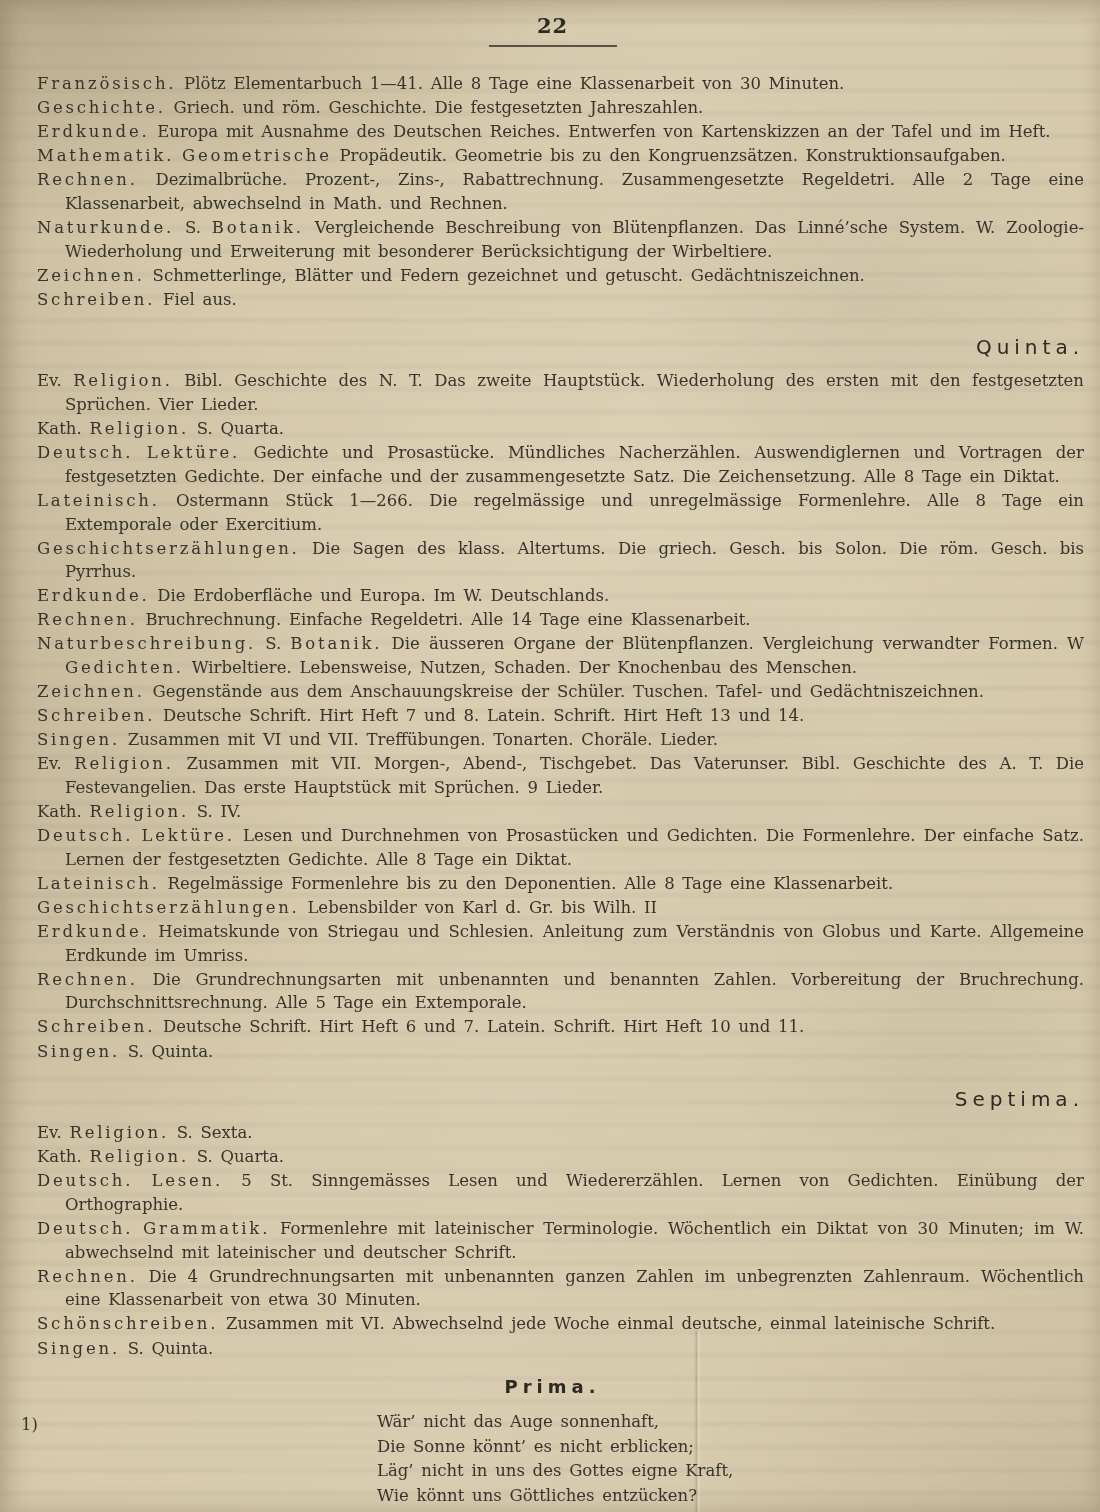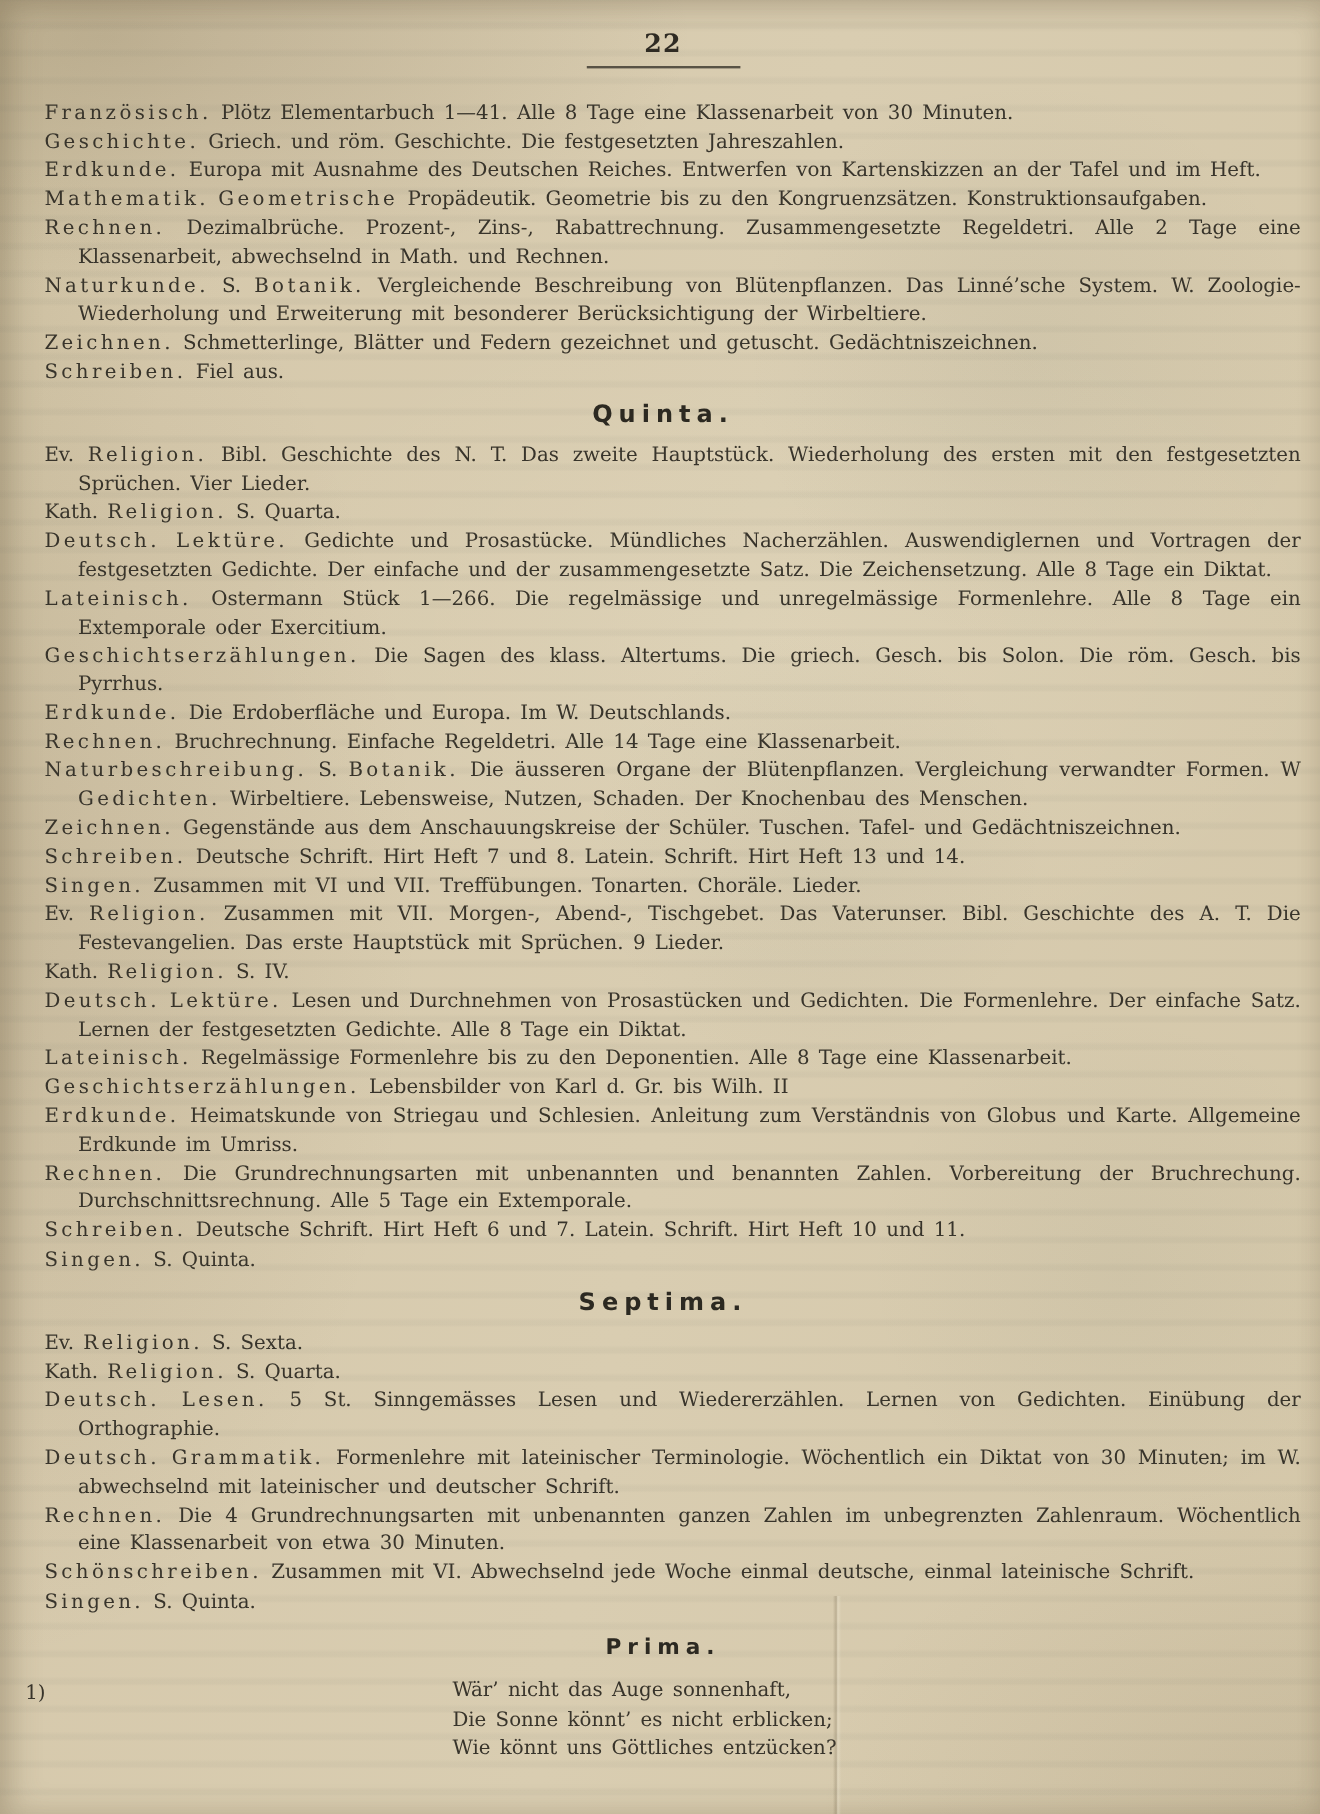--- a/index.html
+++ b/index.html
@@ -30,36 +30,36 @@
         rgba(95,102,92,.05) 17px, rgba(95,102,92,.05) 20px,
         rgba(95,102,92,0) 23px);
   }
   .crease{
     position:absolute;left:694px;top:1330px;width:7px;height:182px;pointer-events:none;
     background:linear-gradient(90deg, transparent, rgba(85,70,45,.22) 40%, rgba(255,252,240,.25) 60%, transparent);
   }
   .content{position:relative;padding:0 16px 0 21px;}
   .pageno{
     text-align:center;font-size:21px;font-weight:bold;
-    padding-top:23px;letter-spacing:1px;color:#2f2b23;
+    padding-top:13px;letter-spacing:1px;color:#2f2b23;
   }
   .pagerule{width:128px;height:2px;background:#423d32;margin:7px auto 0;opacity:.85;}
   .sections{padding-top:25px;}
   p.entry{
     margin:0 0 .5px 16px;
     font-size:16.5px;line-height:23.6px;
     text-align:justify;word-spacing:2.5px;
     padding-left:28px;text-indent:-28px;
   }
   .gesperrt{letter-spacing:2.8px;}
   h2.class-heading{
     font-family:"DejaVu Sans","Liberation Sans",sans-serif;
-    font-size:20px;font-weight:bold;letter-spacing:5px;
-    text-align:center;color:#2c2921;
-    margin:12px 0 10px 0;
+    font-size:20px;font-weight:normal;letter-spacing:5px;
+    text-align:right;color:#2c2921;
+    margin:24px 0 10px 0;
   }
   .essay{margin-top:16px;}
   .essay-title{
     font-family:"DejaVu Sans","Liberation Sans",sans-serif;
     font-size:34px;font-weight:bold;letter-spacing:1px;
     text-align:center;color:#2a271f;margin:0 0 8px 0;
   }
   .essay-subtitle{
     font-family:"DejaVu Sans","Liberation Sans",sans-serif;
     font-size:18px;font-weight:bold;letter-spacing:5px;
@@ -125,19 +125,20 @@
         <p class="entry"><span class="gesperrt">Singen.</span><span class="plain"> S. Quinta.</span></p>
       </div>
     <div class="essay">
       <div class="essay-subtitle">Prima.</div>
       <div>
           <div class="essay-item poem-item">
             <span class="item-num">1)</span>
             <div class="poem">
               <div class="poem-line">Wär’ nicht das Auge sonnenhaft,</div>
               <div class="poem-line">Die Sonne könnt’ es nicht erblicken;</div>
+              <div class="poem-line">Läg’ nicht in uns des Gottes eigne Kraft,</div>
               <div class="poem-line">Wie könnt uns Göttliches entzücken?</div>
             </div>
           </div>
         </div>
     </div>
   </div>
 </div>
 
 </body></html>

